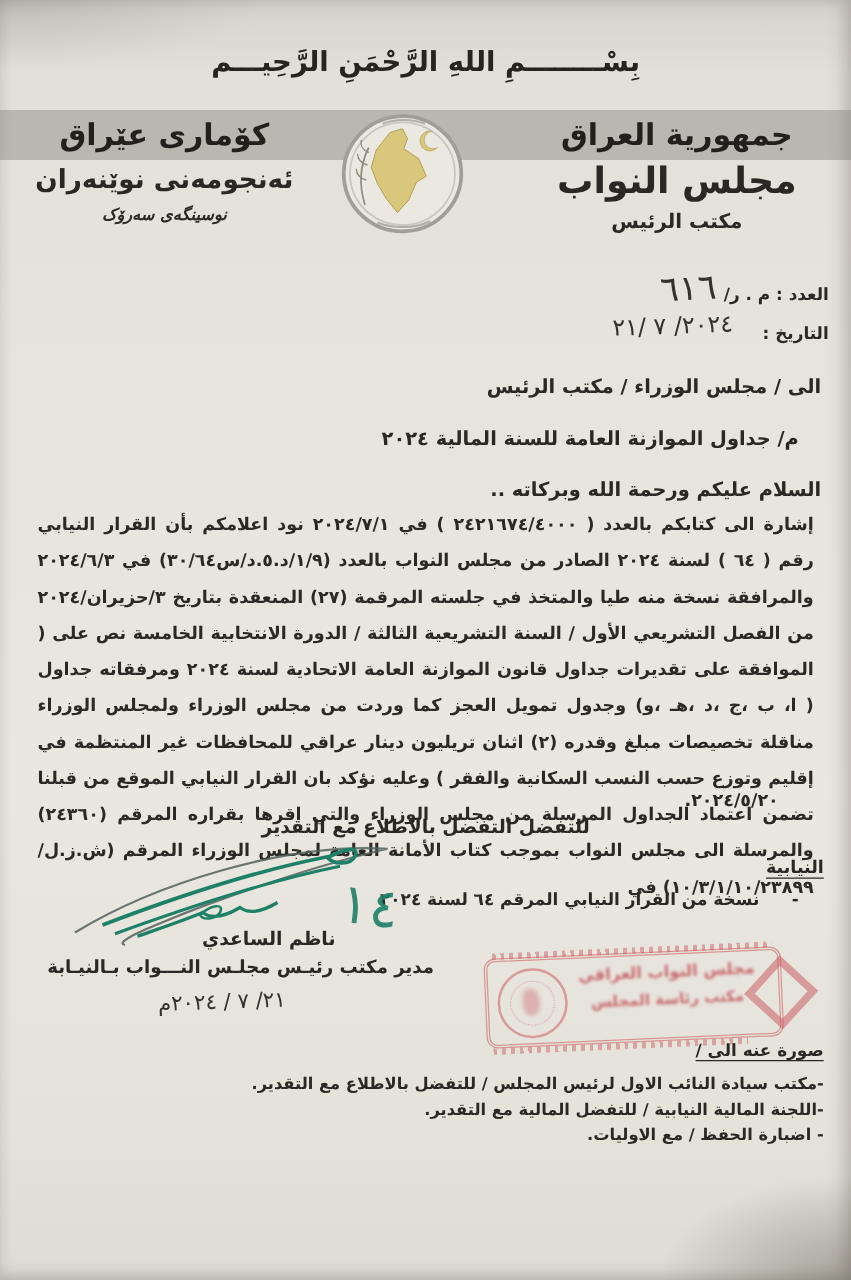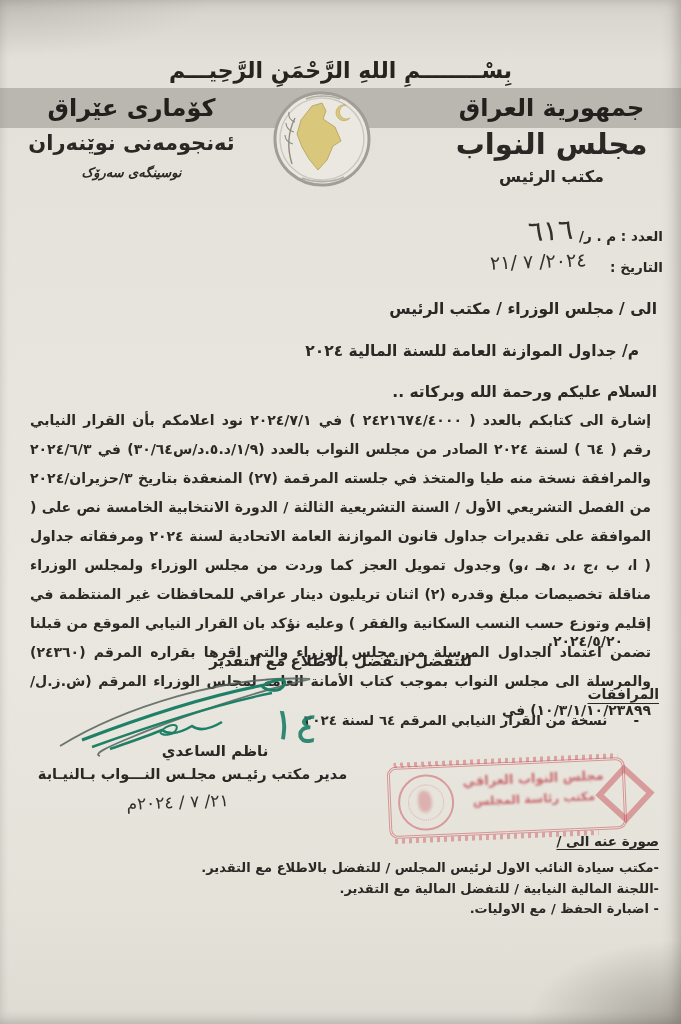--- a/index.html
+++ b/index.html
@@ -8,26 +8,26 @@
     background:linear-gradient(180deg,#d6d3cc 0%,#e3e0d9 6%,#e7e4dd 30%,#eae7e0 62%,#e5e2da 88%,#dedbd3 100%);
     font-family:"DejaVu Sans",sans-serif; direction:rtl; overflow:hidden; color:#2a2824;
     box-shadow:inset -6px 0 14px rgba(90,85,75,.25), inset 0 -4px 10px rgba(90,85,75,.15);
   }
   .vignette{position:absolute; inset:0; pointer-events:none;
     background:radial-gradient(ellipse 220px 120px at 100% 100%, rgba(70,65,55,.38), rgba(70,65,55,0) 70%),
                radial-gradient(ellipse 300px 80px at 0% 0%, rgba(90,85,75,.18), rgba(90,85,75,0) 70%);}
   .ltr{direction:ltr; unicode-bidi:isolate; display:inline-block;}
 
   .bismillah{position:absolute; top:38px; left:0; right:0; text-align:center;
-    font-size:22px; font-weight:600; letter-spacing:.5px; color:#26241f;margin-top:20px;}
+    font-size:22px; font-weight:600; letter-spacing:.5px; color:#26241f;}
 
   .band{position:absolute; top:88px; left:0; width:100%; height:40px; background:rgba(128,126,122,.42);}
 
   .hdr{position:absolute; top:88px; width:235px; text-align:center;}
-  .hdr-ar{right:12px;} .hdr-ku{left:14px;}
+  .hdr-ar{right:22px;} .hdr-ku{left:14px;}
   .h-country{height:33px; line-height:40px; font-size:24px; font-weight:600; color:#22201c;}
   .hdr-ar .h-council{margin-top:6px; font-size:29px; font-weight:700; letter-spacing:1px;}
   .hdr-ar .h-office{margin-top:6px; font-size:16px; font-weight:600;}
   .hdr-ku .h-council{margin-top:10px; font-size:21px; font-weight:800;}
   .hdr-ku .h-office{margin-top:10px; font-size:13px; font-weight:800;font-style:italic;}
 
   .emblem{position:absolute; top:90px; left:272px; width:100px; height:98px;}
 
   .meta-label{position:absolute; font-size:13.5px; font-weight:700;}
   .meta-hand{position:absolute; font-weight:400; color:#33312d;}
@@ -127,21 +127,21 @@
 
   <div class="addressee">الى / مجلس الوزراء / مكتب الرئيس</div>
   <div class="subject">م/ جداول الموازنة العامة للسنة المالية ٢٠٢٤</div>
   <div class="salutation">السلام عليكم ورحمة الله وبركاته ..</div>
 
   <div class="body-text">إشارة الى كتابكم بالعدد ( ٢٤٢١٦٧٤/٤٠٠٠ ) في ٢٠٢٤/٧/١ نود اعلامكم بأن القرار النيابي رقم ( ٦٤ ) لسنة ٢٠٢٤ الصادر من مجلس النواب  بالعدد (١/٩/د.٥.د/س٣٠/٦٤) في ٢٠٢٤/٦/٣ والمرافقة نسخة منه طيا والمتخذ في جلسته المرقمة (٢٧) المنعقدة بتاريخ ٣/حزيران/٢٠٢٤ من الفصل التشريعي الأول / السنة التشريعية الثالثة / الدورة الانتخابية الخامسة نص على ( الموافقة على تقديرات جداول قانون الموازنة العامة الاتحادية لسنة ٢٠٢٤ ومرفقاته جداول ( ا، ب ،ج ،د ،هـ ،و) وجدول تمويل العجز كما وردت من مجلس الوزراء ولمجلس الوزراء مناقلة تخصيصات مبلغ وقدره (٢) اثنان تريليون دينار عراقي للمحافظات غير المنتظمة في إقليم وتوزع حسب النسب السكانية والفقر ) وعليه نؤكد بان القرار النيابي الموقع من قبلنا تضمن اعتماد الجداول المرسلة من مجلس الوزراء والتي اقرها بقراره المرقم (٢٤٣٦٠) والمرسلة الى مجلس النواب بموجب كتاب الأمانة العامة لمجلس الوزراء المرقم  (ش.ز.ل/١٠/٣/١/١٠/٢٣٨٩٩) في</div>
   <div class="body-date">٢٠٢٤/٥/٢٠.</div>
 
   <div class="closing">للتفضل التفضل بالاطلاع مع التقدير</div>
 
-  <div class="attach-title">المرافقات</div>
+  <div class="attach-title">النيابية</div>
   <div class="attach-item">
     <span class="dash">-</span><span>نسخة من القرار النيابي المرقم ٦٤ لسنة ٢٠٢٤</span>
   </div>
 
   <div class="sig-svg">
     <svg viewBox="0 0 295 92" width="295" height="92">
       <path d="M8,80 C70,42 175,8 258,13 C205,25 125,52 80,71 C58,80 40,88 48,90" fill="none" stroke="#55615c" stroke-width="1.8" opacity=".85"></path>
       <path d="M30,74 C85,53 155,30 212,19 C222,14 236,10 232,19 C228,27 214,25 210,20" fill="none" stroke="#1f8068" stroke-width="3"></path>
       <path d="M40,81 C95,61 165,38 220,27" fill="none" stroke="#1f8068" stroke-width="2.4"></path>
       <path d="M58,83 C78,76 96,70 110,64 C118,70 130,66 140,60 C148,66 160,62 170,56" fill="none" stroke="#1f8068" stroke-width="2.6"></path>

